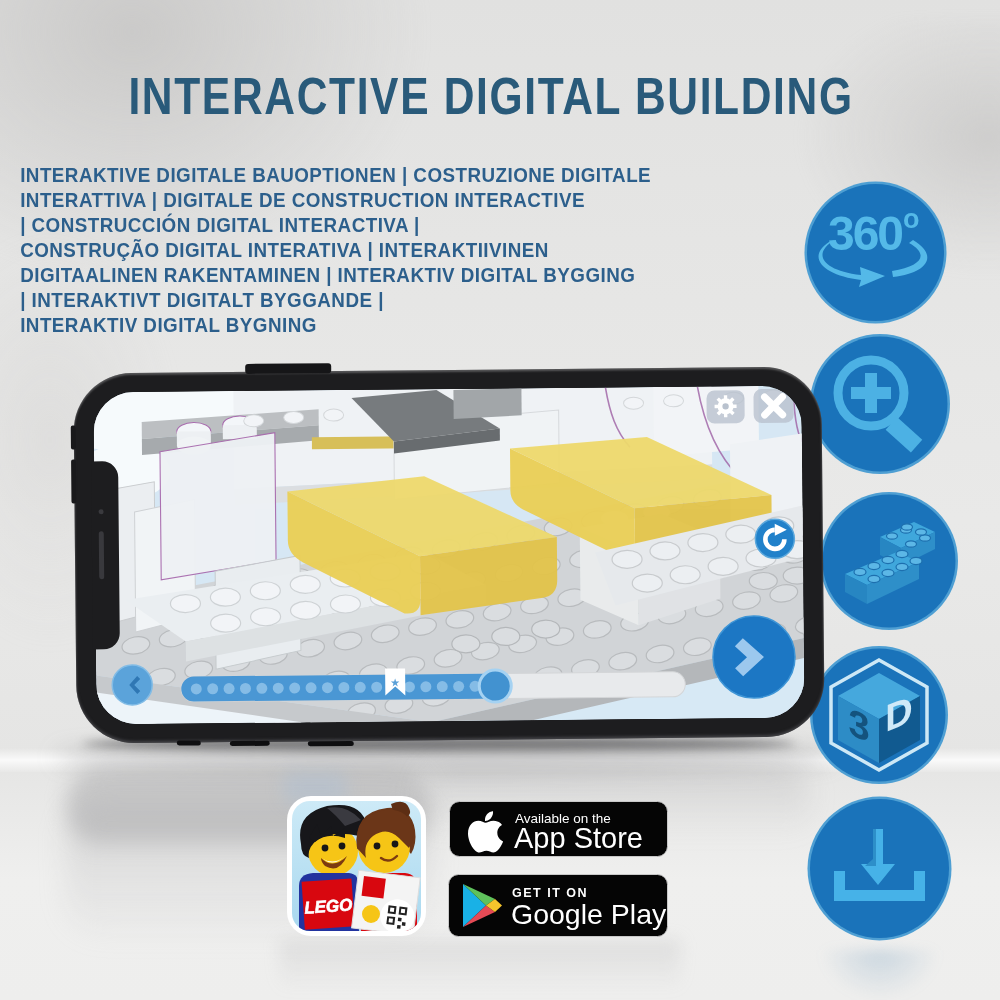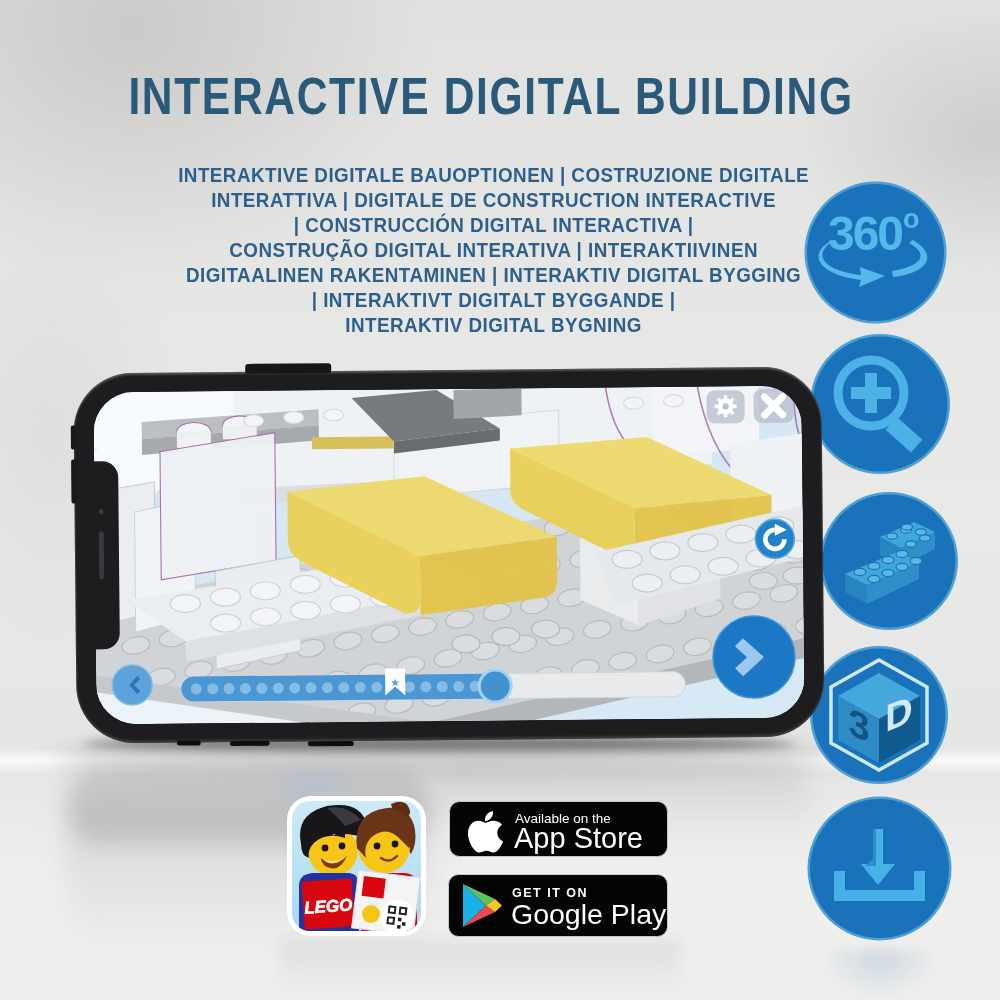--- a/index.html
+++ b/index.html
@@ -21,21 +21,21 @@
   background:radial-gradient(ellipse at 60% 45%,rgba(192,191,190,0.6),rgba(192,191,190,0) 68%);filter:blur(6px);"></div>
 
 <div class="abs" style="left:-80px;top:230px;width:260px;height:420px;
   background:radial-gradient(ellipse at 50% 50%,rgba(205,204,203,0.35),rgba(205,204,203,0) 70%);filter:blur(8px);"></div>
 
 <div class="abs" style="left:-9px;top:66px;width:1000px;text-align:center;">
   <span style="display:inline-block;transform:scaleX(0.826);transform-origin:50% 50%;
     font-size:51.5px;font-weight:bold;letter-spacing:2px;color:#295a7a;white-space:nowrap;">INTERACTIVE DIGITAL BUILDING</span>
 </div>
 
-<div class="abs" style="left:0;top:163px;width:949px;text-align:center;margin-left:19px;">
+<div class="abs" style="left:0;top:163px;width:949px;">
   <div style="display:inline-block;transform:scaleX(0.94);transform-origin:50% 0;
     font-size:20px;font-weight:bold;letter-spacing:0.5px;line-height:25px;color:#2c5f8c;white-space:nowrap;">
     INTERAKTIVE DIGITALE BAUOPTIONEN | COSTRUZIONE DIGITALE<br>
     INTERATTIVA | DIGITALE DE CONSTRUCTION INTERACTIVE<br>
     | CONSTRUCCIÓN DIGITAL INTERACTIVA |<br>
     CONSTRUÇÃO DIGITAL INTERATIVA | INTERAKTIIVINEN<br>
     DIGITAALINEN RAKENTAMINEN | INTERAKTIV DIGITAL BYGGING<br>
     | INTERAKTIVT DIGITALT BYGGANDE |<br>
     INTERAKTIV DIGITAL BYGNING
   </div>

